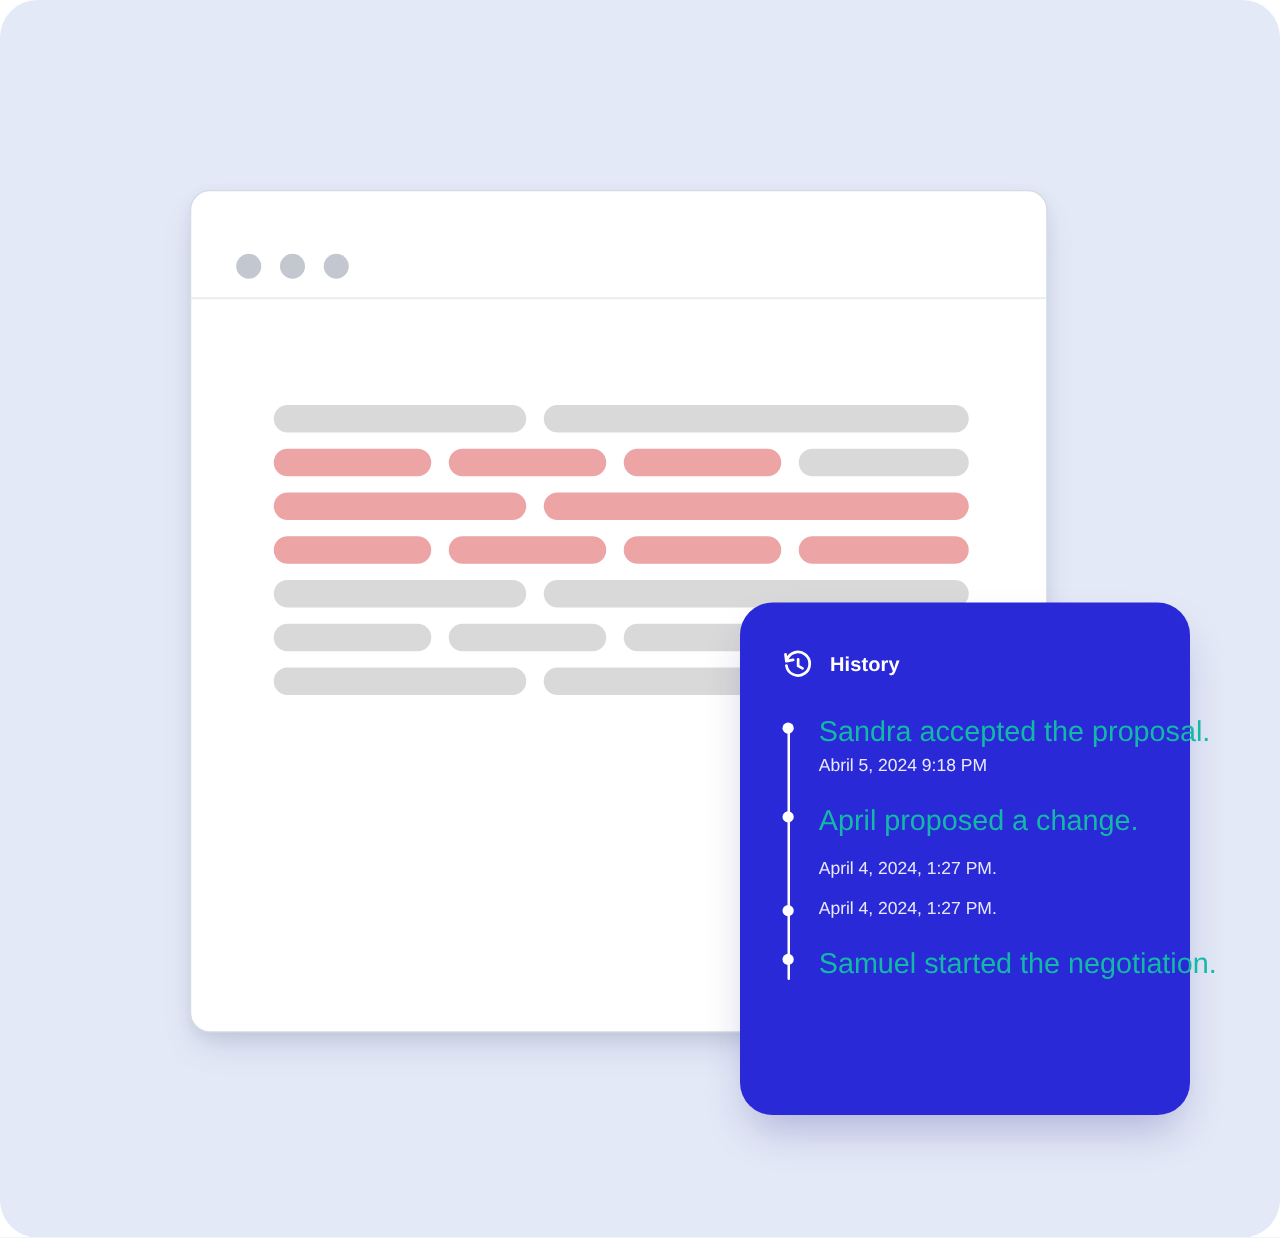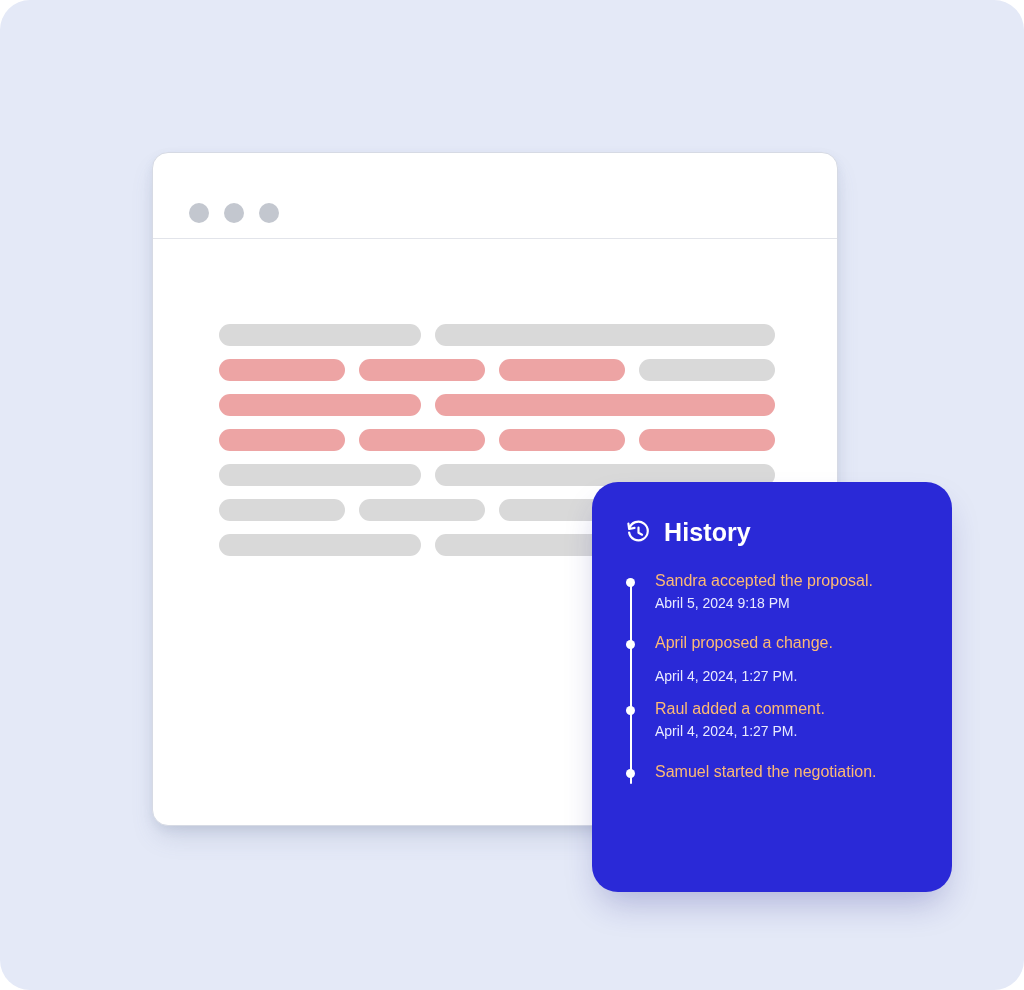--- a/index.html
+++ b/index.html
@@ -102,21 +102,21 @@
     margin-bottom: 26px;
   }
   .history-icon {
     width: 25px;
     height: 25px;
     flex: 0 0 auto;
     display: block;
   }
   .card-title {
     color: #ffffff;
-    font-size: 25px;
+    font-size: 16px;
     font-weight: bold;
     letter-spacing: 0.1px;
     line-height: 1;
   }
 
   .timeline {
     position: relative;
     padding-left: 29px;
   }
   .timeline-line {
@@ -135,22 +135,22 @@
   .event-dot {
     position: absolute;
     left: -29px;
     top: 7px;
     width: 9px;
     height: 9px;
     border-radius: 50%;
     background: #ffffff;
   }
   .event-title {
-    color: #fdba74;
-    font-size: 16px;
+    color: #14b8a6;
+    font-size: 23px;
     line-height: 1.25;
     white-space: nowrap;
   }
   .event-date {
     color: #e9eaff;
     font-size: 14px;
     line-height: 1.3;
     margin-top: 3px;
     white-space: nowrap;
   }
@@ -234,21 +234,20 @@
           <div class="event-title">Sandra accepted the proposal.</div>
           <div class="event-date">Abril 5, 2024 9:18 PM</div>
         </div>
         <div class="event gap-wide">
           <span class="event-dot"></span>
           <div class="event-title">April proposed a change.</div>
           <div class="event-date">April 4, 2024, 1:27 PM.</div>
         </div>
         <div class="event">
           <span class="event-dot"></span>
-          <div class="event-title">Raul added a comment.</div>
           <div class="event-date">April 4, 2024, 1:27 PM.</div>
         </div>
         <div class="event offset-top">
           <span class="event-dot"></span>
           <div class="event-title">Samuel started the negotiation.</div>
         </div>
       </div>
 
   </div>
 

